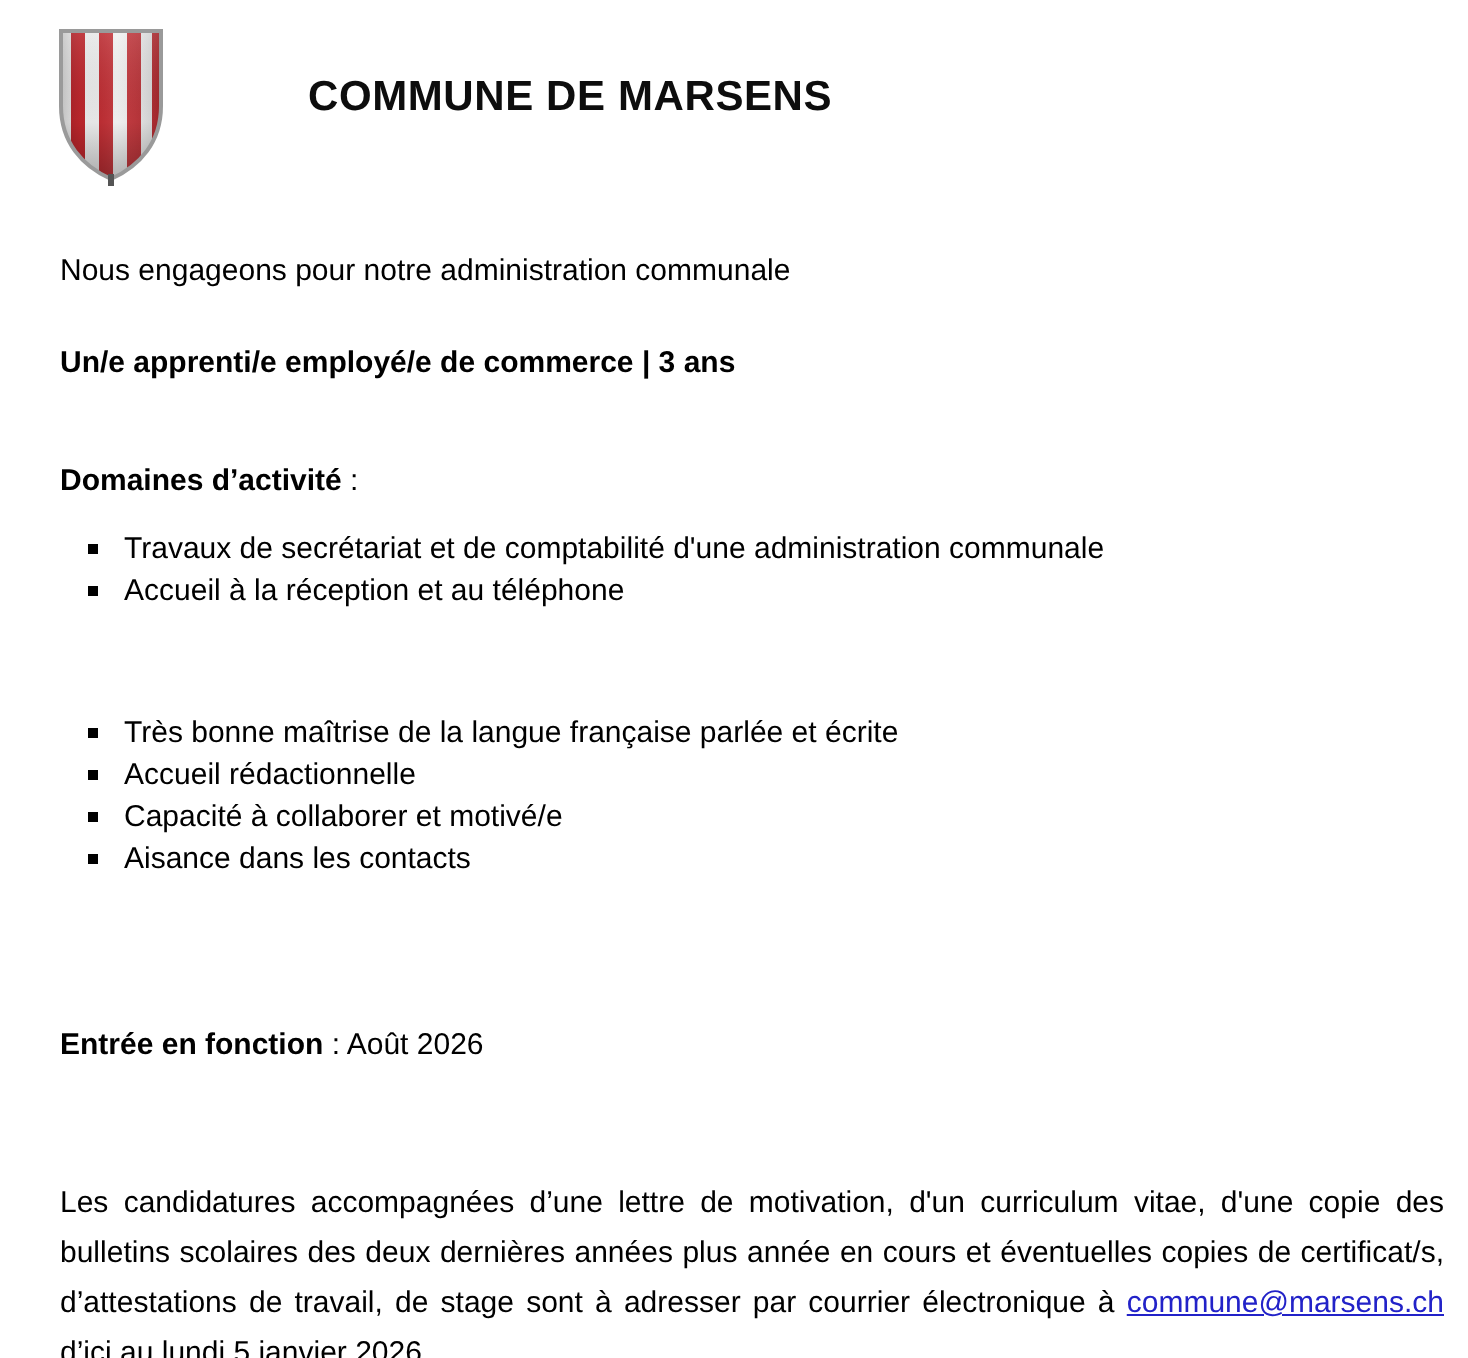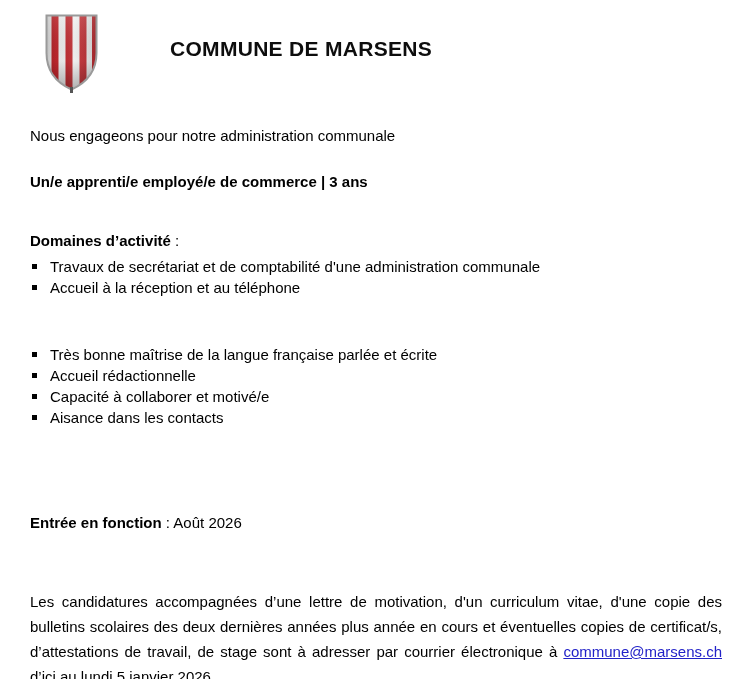--- a/index.html
+++ b/index.html
@@ -19,21 +19,21 @@
   .page {
     position: relative;
     width: 734px;
     height: 679px;
     background: #ffffff;
   }
 
   
   .header {
     position: absolute;
-    left: 16px;
+    left: 0;
     top: 0;
     width: 583px;
     height: 110px;
   }
 
   .crest {
     position: absolute;
     left: 28px;
     top: 13px;
     width: 55px;
@@ -96,21 +96,21 @@
     font-size: 15px;
     line-height: 22px;
     margin: 0 0 4px 0;
     white-space: nowrap;
   }
   .section-heading .lbl { font-weight: bold; margin-top: 24px; }
   .section-heading .colon { font-weight: normal; }
 
   ul.bullets {
     list-style: none;
-    margin: 0;
+    margin: 12px;
     padding: 0;
   }
   ul.bullets li {
     position: relative;
     padding-left: 20px;
     font-size: 15px;
     line-height: 21px;
     white-space: nowrap;
   }
   ul.bullets li .marker {

